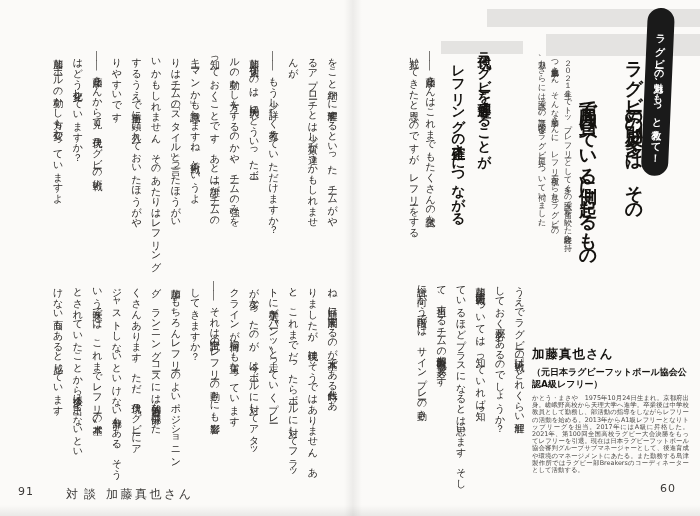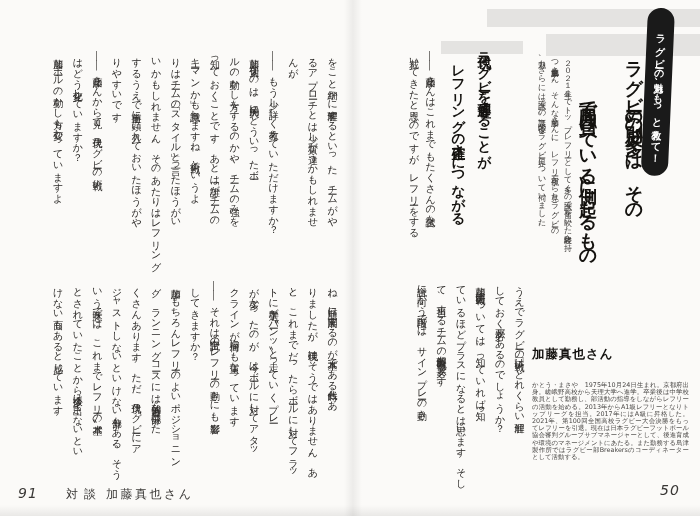--- a/index.html
+++ b/index.html
@@ -61,24 +61,24 @@
   #b90>div{line-height:19.5px;}
   #t91{left:40px;top:51px;width:302px;height:200px;}
   #t91>div{line-height:19.6px;}
   #bt91{left:40px;top:281px;width:302px;height:202px;}
   #bt91>div{line-height:19.6px;}
 
   
   #profile{position:absolute;left:532px;top:346px;width:157px;}
   #profile .name{font-size:12.5px;font-weight:bold;color:#14120f;letter-spacing:1px;}
   #profile .cred{font-size:9px;font-weight:bold;color:#14120f;line-height:11.5px;margin-top:4px;}
-  #profile .bio{font-size:6.4px;line-height:7.2px;color:#4a4846;margin-top:19px;text-align:justify;}
+  #profile .bio{font-size:6.4px;line-height:7.2px;color:#4a4846;margin-top:5px;text-align:justify;}
 
   
-  .pnum{position:absolute;font-size:14px;color:#3a3836;letter-spacing:1px;font-style:italic;}
+  .pnum{position:absolute;font-size:11px;color:#3a3836;letter-spacing:1px;}
   #pnum90{left:660px;top:482px;}
   #pnum91{left:18px;top:485px;}
   .footer-label{position:absolute;font-size:12px;color:#3a3836;}
   #footer-section{left:66px;top:486px;letter-spacing:6px;}
   #footer-name{left:106px;top:486px;letter-spacing:2.5px;}
 </style>
 </head>
 <body>
 
 <div class="stripe" id="stripe-a"></div>
@@ -112,20 +112,21 @@
     <div>うえでラグビーの「戦術」はどれくらい理解</div>
     <div>しておく必要があるのでしょうか？</div>
     <div>加藤　戦術面については、知っていれば知っ</div>
     <div>ているほどプラスになるとは思います。そし</div>
     <div>て、担当するチームの戦術理解も必要です。</div>
     <div>試合に向かう段階では、サインプレーの動き</div>
   </div>
 
 <div id="profile">
   <div class="name">加藤真也さん</div>
+  <div class="cred">（元日本ラグビーフットボール協会公認A級レフリー）</div>
   <div class="bio">かとう・まさや　1975年10月24日生まれ。京都府出身。嵯峨野高校から天理大学へ進学。卒業後は中学校教員として勤務し、部活動の指導をしながらレフリーの活動を始める。2013年からA1級レフリーとなりトップリーグを担当。2017年にはA級に昇格した。2021年、第100回全国高校ラグビー大会決勝をもってレフリーを引退。現在は日本ラグビーフットボール協会審判グループサブマネージャーとして、後進育成や環境のマネージメントにあたる。また勤務する島津製作所ではラグビー部Breakersのコーディネーターとして活動する。</div>
 </div>
 
 <div class="vband q" id="t91">
     <div>をこと細かに理解するといった、チームがや</div>
     <div>るアプローチとは少し質が違うかもしれませ</div>
     <div>んが。</div>
     <div>――もう少し詳しく教えていただけますか？</div>
     <div>加藤　大切なのは、大局的にどういったボー</div>
     <div>ルの動かし方をするのかや、チームの強みを</div>
@@ -154,13 +155,13 @@
     <div>くさんあります。ただ、現代ラグビーにア</div>
     <div>ジャストしないといけない部分もある。そう</div>
     <div>いう意味では、これまでレフリーの〝基本〟</div>
     <div>とされていたことから多少抜け出さないとい</div>
     <div>けない面もあると感じています。</div>
   </div>
 
 <div class="pnum" id="pnum91">91</div>
 <div class="footer-label" id="footer-section">対談</div>
 <div class="footer-label" id="footer-name">加藤真也さん</div>
-<div class="pnum" id="pnum90">50</div>
+<div class="pnum" id="pnum90">60</div>
 
 </body></html>

